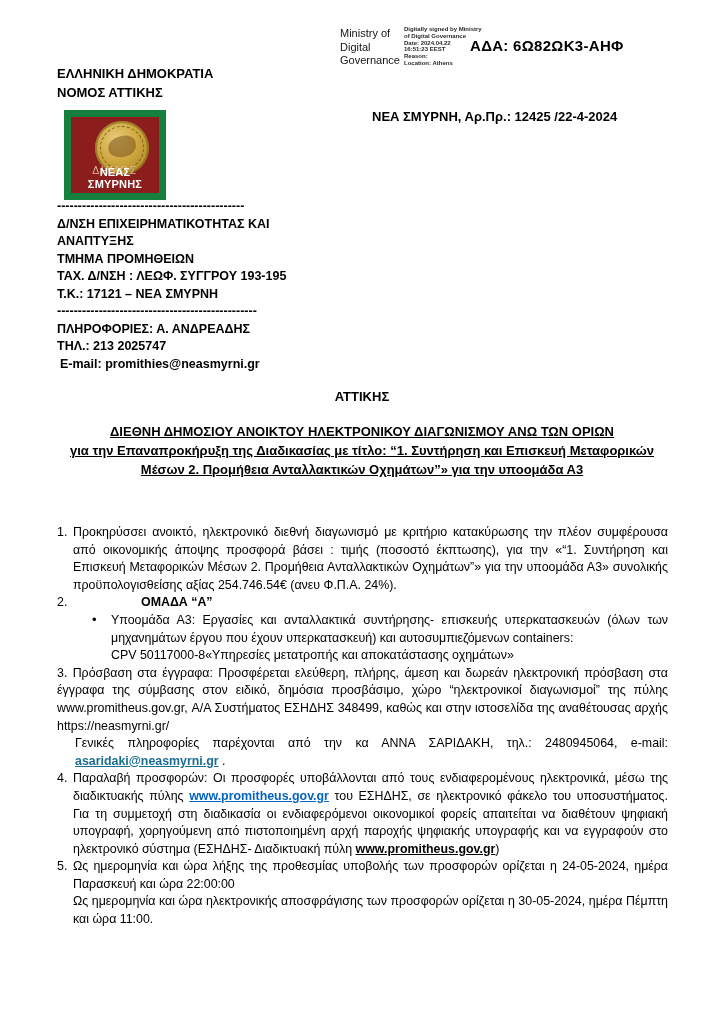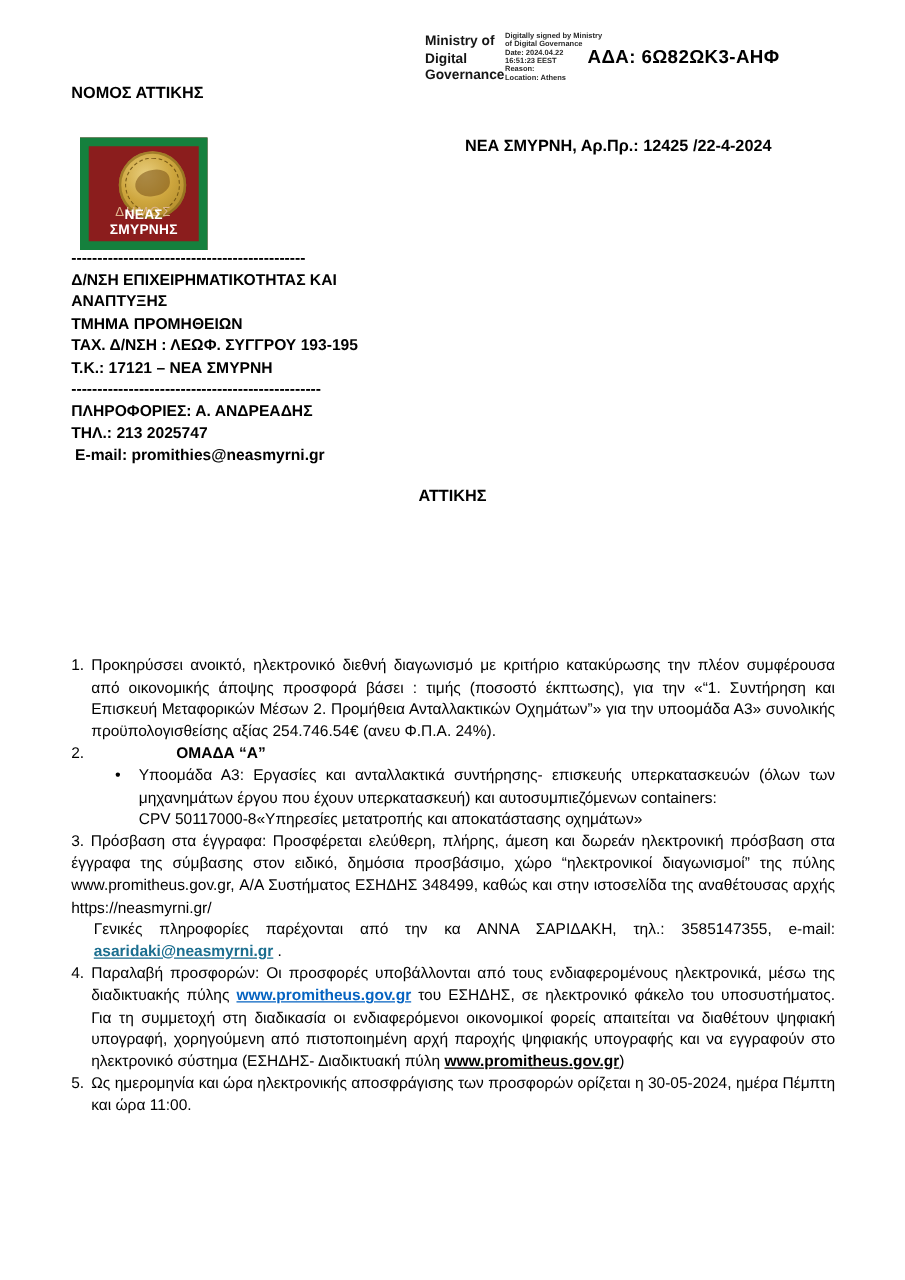--- a/index.html
+++ b/index.html
@@ -1,21 +1,21 @@
 <!DOCTYPE html>
 <html><head>
 <meta charset="utf-8">
 <style>
   html,body{margin:0;padding:0;background:#e9e9e9;}
   .page{position:relative;width:724px;height:1024px;background:#ffffff;margin:0 auto;
         font-family:"Liberation Sans",sans-serif;color:#000;overflow:hidden;}
 
   
   .ada{position:absolute;left:470px;top:5px;font-size:15px;font-weight:700;letter-spacing:.3px;margin-top:32px;}
-  .signer{position:absolute;left:340px;top:27px;font-size:11px;font-weight:700;line-height:13.5px;color:#151515;}
+  .signer{position:absolute;left:340px;top:27px;font-size:11px;font-weight:400;line-height:13.5px;color:#151515;}
   .sigdetails{position:absolute;left:404px;top:26px;width:112px;font-size:6px;line-height:6.8px;color:#2a2a2a;font-weight:700;}
 
   
   .hdr-left{position:absolute;left:57px;top:64px;font-size:13px;font-weight:700;line-height:19px;}
   .protocol{position:absolute;left:372px;top:97px;font-size:13px;font-weight:700;margin-top:12px;}
 
   
   .logo{position:absolute;left:64px;top:110px;width:102px;height:90px;background:#8B1D1D;border:7px solid #15803d;box-sizing:border-box;}
   .coin{position:absolute;left:24px;top:4px;width:54px;height:54px;border-radius:50%;
         background:radial-gradient(circle at 40% 35%, #E8CE7E 0%, #CEA63E 45%, #A37E22 100%);
@@ -65,20 +65,21 @@
   <div class="sigdetails">
     <div>Digitally signed by Ministry</div>
     <div>of Digital Governance</div>
     <div>Date: 2024.04.22</div>
     <div>16:51:23 EEST</div>
     <div>Reason:</div>
     <div>Location: Athens</div>
   </div>
 
   <div class="hdr-left">
+    <div>ΕΛΛΗΝΙΚΗ ΔΗΜΟΚΡΑΤΙΑ</div>
     <div>ΝΟΜΟΣ ΑΤΤΙΚΗΣ</div>
   </div>
 
   <div class="protocol">ΝΕΑ ΣΜΥΡΝΗ, Αρ.Πρ.: 12425 /22-4-2024</div>
 
   <div class="logo">
     <div class="coin"></div>
     <div class="logo-t1">ΔΗΜΟΣ</div>
     <div class="logo-t2">ΝΕΑΣ ΣΜΥΡΝΗΣ</div>
   </div>
@@ -91,20 +92,24 @@
     <div>ΤΑΧ. Δ/ΝΣΗ : ΛΕΩΦ. ΣΥΓΓΡΟΥ 193-195</div>
     <div>Τ.Κ.: 17121 – ΝΕΑ ΣΜΥΡΝΗ</div>
     <div>------------------------------------------------</div>
     <div>ΠΛΗΡΟΦΟΡΙΕΣ: Α. ΑΝΔΡΕΑΔΗΣ</div>
     <div>ΤΗΛ.: 213 2025747</div>
     <div class="email-line">E-mail: promithies@neasmyrni.gr</div>
   </div>
 
   <div class="summary">ΑΤΤΙΚΗΣ</div>
 
+  <div class="doc-title">
+    <span class="u">ΔΙΕΘΝΗ ΔΗΜΟΣΙΟΥ ΑΝΟΙΚΤΟΥ ΗΛΕΚΤΡΟΝΙΚΟΥ ΔΙΑΓΩΝΙΣΜΟΥ ΑΝΩ ΤΩΝ ΟΡΙΩΝ</span><br>
+    <span class="u">για την Επαναπροκήρυξη της Διαδικασίας με τίτλο: “1. Συντήρηση και Επισκευή Μεταφορικών Μέσων 2. Προμήθεια Ανταλλακτικών Οχημάτων”» για την υποομάδα Α3</span>
+  </div>
 
 
   <div class="docbody">
 
     <div class="olitem">
       <span class="num">1.</span><span>Προκηρύσσει ανοικτό, ηλεκτρονικό διεθνή διαγωνισμό με κριτήριο κατακύρωσης την πλέον συμφέρουσα από οικονομικής άποψης προσφορά βάσει : τιμής (ποσοστό έκπτωσης), για την </span><b>«“1. Συντήρηση και Επισκευή Μεταφορικών Μέσων 2. Προμήθεια Ανταλλακτικών Οχημάτων”» για την υποομάδα Α3»</b><span> συνολικής προϋπολογισθείσης αξίας </span><b>254.746.54€</b><span> (ανευ Φ.Π.Α. </span><b>24%</b><span>).</span>
     </div>
 
     <div class="olitem">
       <span class="num">2.</span>
@@ -112,27 +117,28 @@
       <div class="bullet">
         <span class="dot">•</span>
         <div>Υποομάδα Α3: Εργασίες και ανταλλακτικά συντήρησης- επισκευής υπερκατασκευών (όλων των μηχανημάτων έργου  που έχουν υπερκατασκευή) και αυτοσυμπιεζόμενων containers:</div>
         <div>CPV 50117000-8«Υπηρεσίες μετατροπής και αποκατάστασης οχημάτων»</div>
       </div>
     </div>
 
     <div class="olitem flush">
       <span>3.</span><span> Πρόσβαση στα έγγραφα: Προσφέρεται ελεύθερη, πλήρης, άμεση και δωρεάν ηλεκτρονική πρόσβαση στα έγγραφα της σύμβασης στον ειδικό, δημόσια προσβάσιμο, χώρο “ηλεκτρονικοί διαγωνισμοί” της πύλης </span><b>www.promitheus.gov.gr,</b><span> Α/Α Συστήματος ΕΣΗΔΗΣ </span><b>348499</b><span>, καθώς και στην ιστοσελίδα της αναθέτουσας αρχής  </span><span>https://neasmyrni.gr/</span>
       <div class="sub">
-        <span>Γενικές πληροφορίες παρέχονται από την κα ΑΝΝΑ ΣΑΡΙΔΑΚΗ, τηλ.: </span><b>3585147355</b><span>, e-mail: </span><a class="link-teal">asaridaki@neasmyrni.gr</a><span> .</span>
+        <span>Γενικές πληροφορίες παρέχονται από την κα ΑΝΝΑ ΣΑΡΙΔΑΚΗ, τηλ.: </span><b>2480945064</b><span>, e-mail: </span><a class="link-teal">asaridaki@neasmyrni.gr</a><span> .</span>
       </div>
     </div>
 
     <div class="olitem">
       <span class="num">4.</span><span>Παραλαβή προσφορών: Οι προσφορές υποβάλλονται από τους ενδιαφερομένους ηλεκτρονικά, μέσω της διαδικτυακής πύλης </span><a class="link-blue">www.promitheus.gov.gr</a><span> του ΕΣΗΔΗΣ, σε ηλεκτρονικό φάκελο του υποσυστήματος. Για τη συμμετοχή στη διαδικασία οι ενδιαφερόμενοι οικονομικοί φορείς απαιτείται να διαθέτουν ψηφιακή υπογραφή, χορηγούμενη από πιστοποιημένη αρχή παροχής ψηφιακής υπογραφής και να εγγραφούν στο ηλεκτρονικό σύστημα (ΕΣΗΔΗΣ- Διαδικτυακή πύλη </span><span class="link-dark">www.promitheus.gov.gr</span><span>)</span>
     </div>
 
     <div class="olitem">
       <span class="num">5.</span>
+      <div><span>Ως ημερομηνία και ώρα λήξης της προθεσμίας υποβολής των προσφορών ορίζεται η </span><b>24-05-2024</b><span>, ημέρα Παρασκευή και ώρα </span><b>22:00:00</b></div>
       <div><span>Ως ημερομηνία και ώρα ηλεκτρονικής αποσφράγισης των προσφορών ορίζεται η </span><b>30-05-2024</b><span>, ημέρα Πέμπτη  και ώρα </span><b>11:00</b><span>.</span></div>
     </div>
 
   </div>
 </div>
 
 </body></html>

